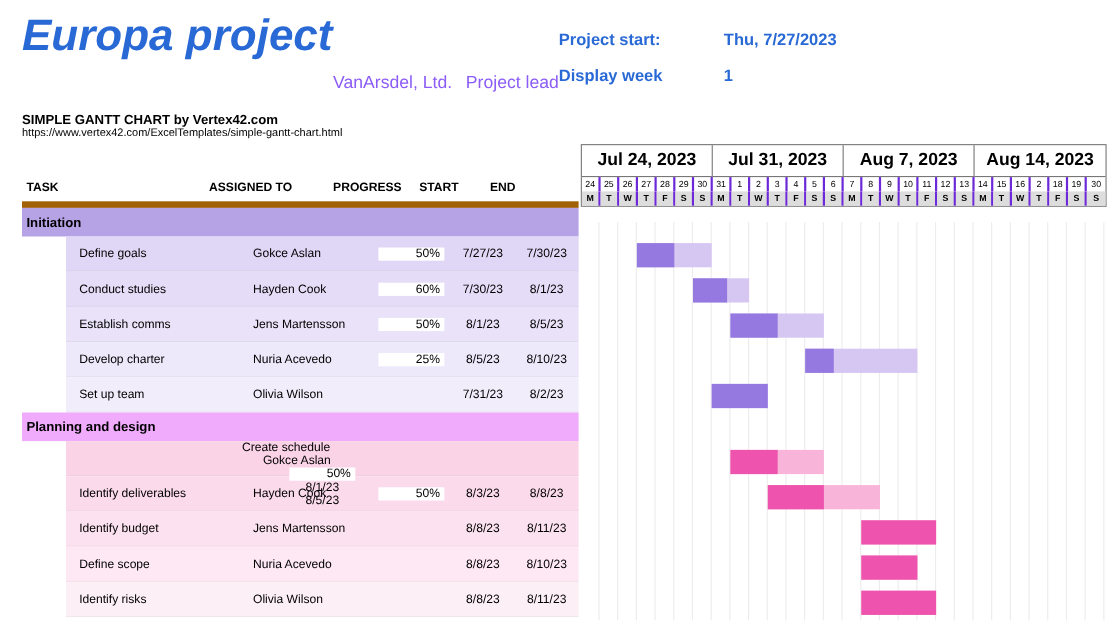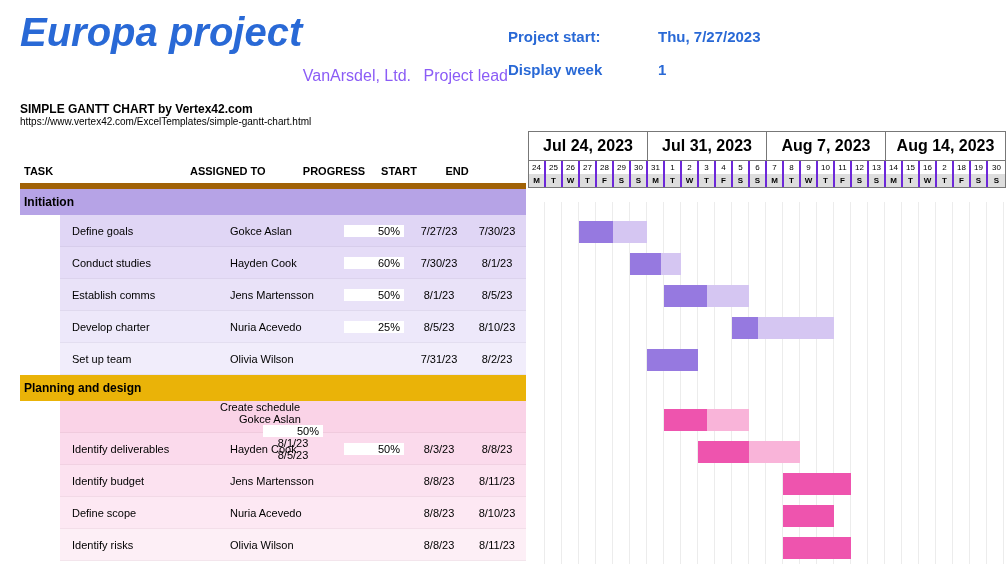--- a/index.html
+++ b/index.html
@@ -95,21 +95,21 @@
     .col-end { width: 58px; text-align: center; }
     .group-header {
       font-size: 12px;
       font-weight: 700;
       padding: 6px 4px;
     }
     .group-init {
       background: #b6a3e6;
     }
     .group-plan {
-      background: #eab308;
+      background: #f0abfc;
     }
     .trow {
       display: flex;
       align-items: center;
       height: 32px;
       font-size: 11px;
       border-bottom: 1px solid rgba(0,0,0,0.04);
       margin-left: 40px;
     }
     .trow .col-task { padding-left: 12px; }

